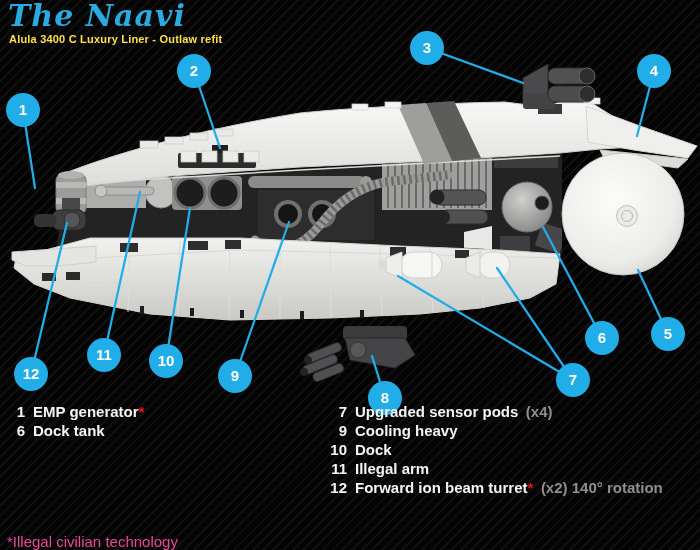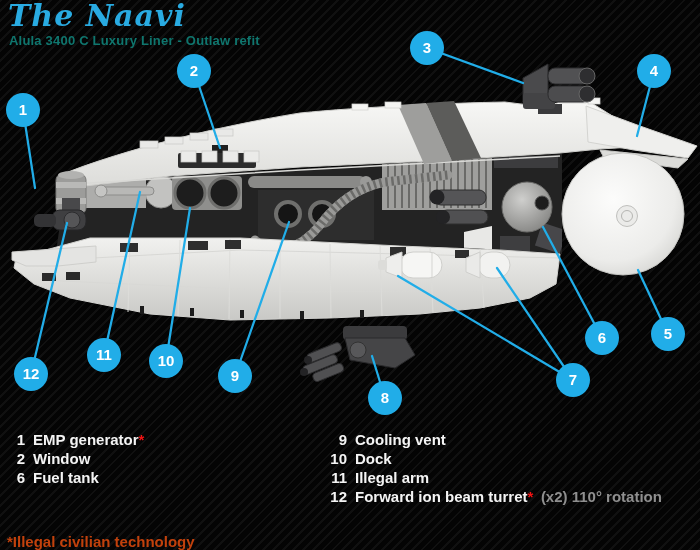--- a/index.html
+++ b/index.html
@@ -9,32 +9,32 @@
     background-image:repeating-linear-gradient(135deg,#101010 0px,#101010 2px,#040404 2px,#040404 7px);
     font-family:"Liberation Sans",sans-serif;
   }
   .hdr-title{
     position:absolute;left:8px;top:-2px;
     font-family:"DejaVu Serif",serif;font-style:italic;font-weight:bold;
     font-size:30px;color:#29abe2;letter-spacing:1px;
   }
   .hdr-sub{
     position:absolute;left:9px;top:33px;
-    font-size:13px;font-weight:bold;color:#0f766e;letter-spacing:.2px;
+    font-size:11px;font-weight:bold;color:#fde047;letter-spacing:.2px;
   }
   svg.layer{position:absolute;left:0;top:0;width:700px;height:550px}
   #callout-layer{pointer-events:none}
-  .lcol{position:absolute;top:430px}
+  .lcol{position:absolute;top:402px}
   .lrow{height:19px;line-height:19px;white-space:nowrap}
   .lnum{display:inline-block;width:17px;text-align:right;margin-right:8px;
         font-weight:bold;color:#f4f4f4;font-size:15px}
   .llbl{font-weight:bold;color:#f4f4f4;font-size:15px}
   .lflag{color:#f11414;font-weight:bold}
   .lnote{color:#8f8f8f;font-weight:bold}
-  .footnote{position:absolute;left:7px;top:533px;font-weight:bold;font-size:15px;color:#c2410c}
+  .footnote{position:absolute;left:7px;top:533px;font-weight:normal;font-size:15px;color:#ec4899}
 </style>
 </head>
 <body>
 
 <svg class="layer" id="ship-svg" viewBox="0 0 700 550">
   <defs>
     <radialGradient id="discG" cx="42%" cy="38%" r="72%">
       <stop offset="0%" stop-color="#fcfcfb"></stop>
         <stop offset="70%" stop-color="#ececea"></stop>
         <stop offset="100%" stop-color="#d2d2cf"></stop>
@@ -287,23 +287,23 @@
       <text x="31" y="374" text-anchor="middle" dy="0.36em" fill="#ffffff" font-family="&quot;Liberation Sans&quot;, sans-serif" font-size="15" font-weight="bold">12</text>
     </g>
   </svg>
 
 <div class="hdr-title">The Naavi</div>
 <div class="hdr-sub">Alula 3400 C Luxury Liner - Outlaw refit</div>
 
 <div>
   <div class="lcol" id="legend-left" style="left:8px">
       <div class="lrow"><span class="lnum">1</span><span class="llbl">EMP generator<span class="lflag">*</span></span></div>
-      <div class="lrow"><span class="lnum">2</span><span class="llbl">Window</span></div>
-      <div class="lrow"><span class="lnum">6</span><span class="llbl">Fuel tank</span></div>
+      <div class="lrow"><span class="lnum">6</span><span class="llbl">Dock tank</span></div>
     </div>
   <div class="lcol" id="legend-right" style="left:330px">
-      <div class="lrow"><span class="lnum">9</span><span class="llbl">Cooling vent</span></div>
+      <div class="lrow"><span class="lnum">7</span><span class="llbl">Upgraded sensor pods<span class="lnote"> (x4)</span></span></div>
+      <div class="lrow"><span class="lnum">9</span><span class="llbl">Cooling heavy</span></div>
       <div class="lrow"><span class="lnum">10</span><span class="llbl">Dock</span></div>
       <div class="lrow"><span class="lnum">11</span><span class="llbl">Illegal arm</span></div>
-      <div class="lrow"><span class="lnum">12</span><span class="llbl">Forward ion beam turret<span class="lflag">*</span><span class="lnote"> (x2) 110° rotation</span></span></div>
+      <div class="lrow"><span class="lnum">12</span><span class="llbl">Forward ion beam turret<span class="lflag">*</span><span class="lnote"> (x2) 140° rotation</span></span></div>
     </div>
   <div class="footnote">*Illegal civilian technology</div>
 </div>
 
 </body></html>

